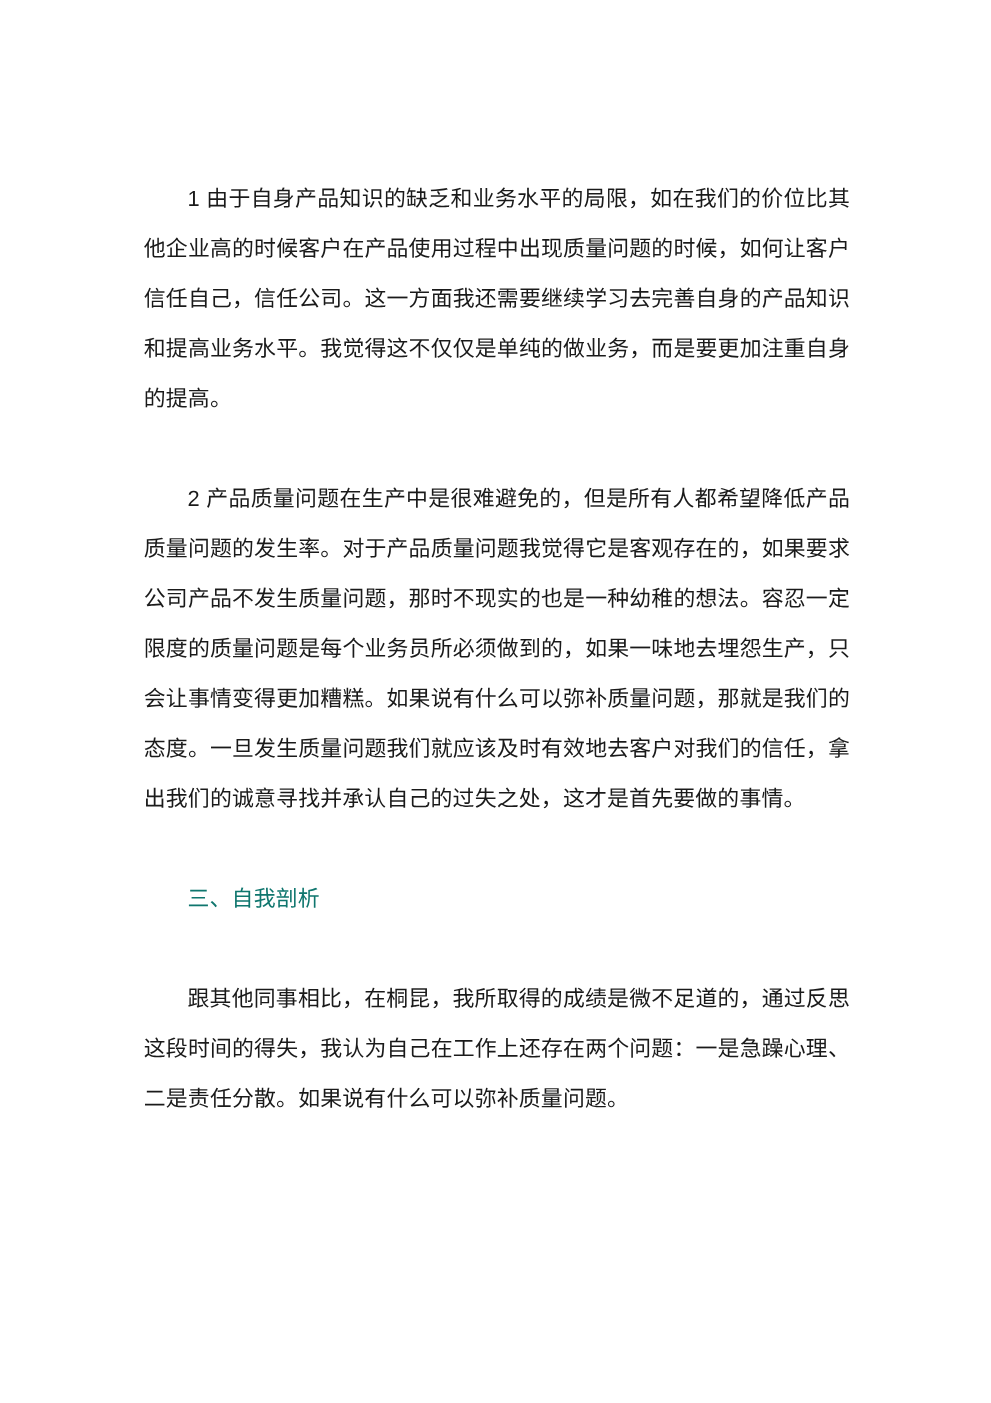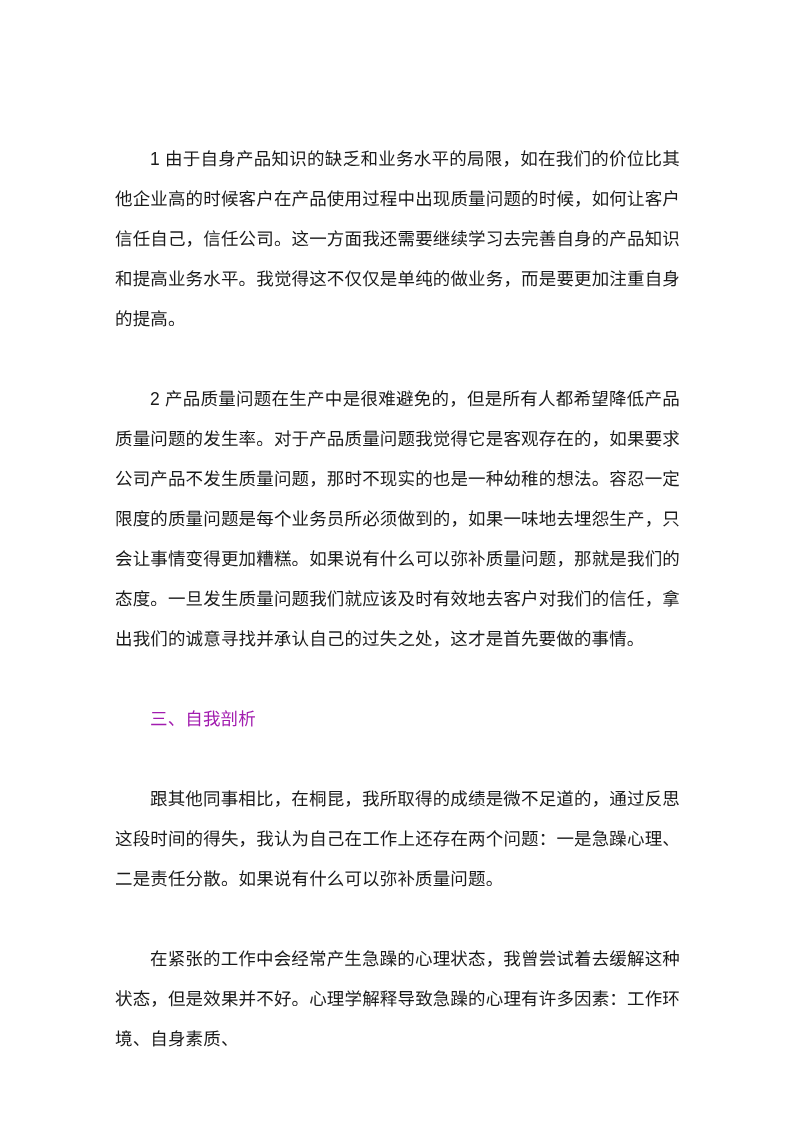--- a/index.html
+++ b/index.html
@@ -42,36 +42,35 @@
 
   .para:last-child {
     margin-bottom: 0;
   }
 
   .heading {
     margin: 0 0 40px 0;
     font-family: "Liberation Sans", "DejaVu Sans", sans-serif;
     font-size: 17.5px;
     line-height: 40px;
-    color: #a21caf;
+    color: #0f766e;
     text-indent: 35px;
     font-weight: 400;
     letter-spacing: 0.15px;
   }
 </style>
 </head>
 <body>
 
 <div class="page">
   <div class="doc-body">
 
     <p class="para">1  由于自身产品知识的缺乏和业务水平的局限，如在我们的价位比其他企业高的时候客户在产品使用过程中出现质量问题的时候，如何让客户信任自己，信任公司。这一方面我还需要继续学习去完善自身的产品知识和提高业务水平。我觉得这不仅仅是单纯的做业务，而是要更加注重自身的提高。</p>
 
     <p class="para">2  产品质量问题在生产中是很难避免的，但是所有人都希望降低产品质量问题的发生率。对于产品质量问题我觉得它是客观存在的，如果要求公司产品不发生质量问题，那时不现实的也是一种幼稚的想法。容忍一定限度的质量问题是每个业务员所必须做到的，如果一味地去埋怨生产，只会让事情变得更加糟糕。如果说有什么可以弥补质量问题，那就是我们的态度。一旦发生质量问题我们就应该及时有效地去客户对我们的信任，拿出我们的诚意寻找并承认自己的过失之处，这才是首先要做的事情。</p>
 
     <h3 class="heading">三、自我剖析</h3>
 
     <p class="para">跟其他同事相比，在桐昆，我所取得的成绩是微不足道的，通过反思这段时间的得失，我认为自己在工作上还存在两个问题：一是急躁心理、二是责任分散。如果说有什么可以弥补质量问题。</p>
 
-    <p class="para">在紧张的工作中会经常产生急躁的心理状态，我曾尝试着去缓解这种状态，但是效果并不好。心理学解释导致急躁的心理有许多因素：工作环境、自身素质、</p>
 
   </div>
 </div>
 
 </body></html>

